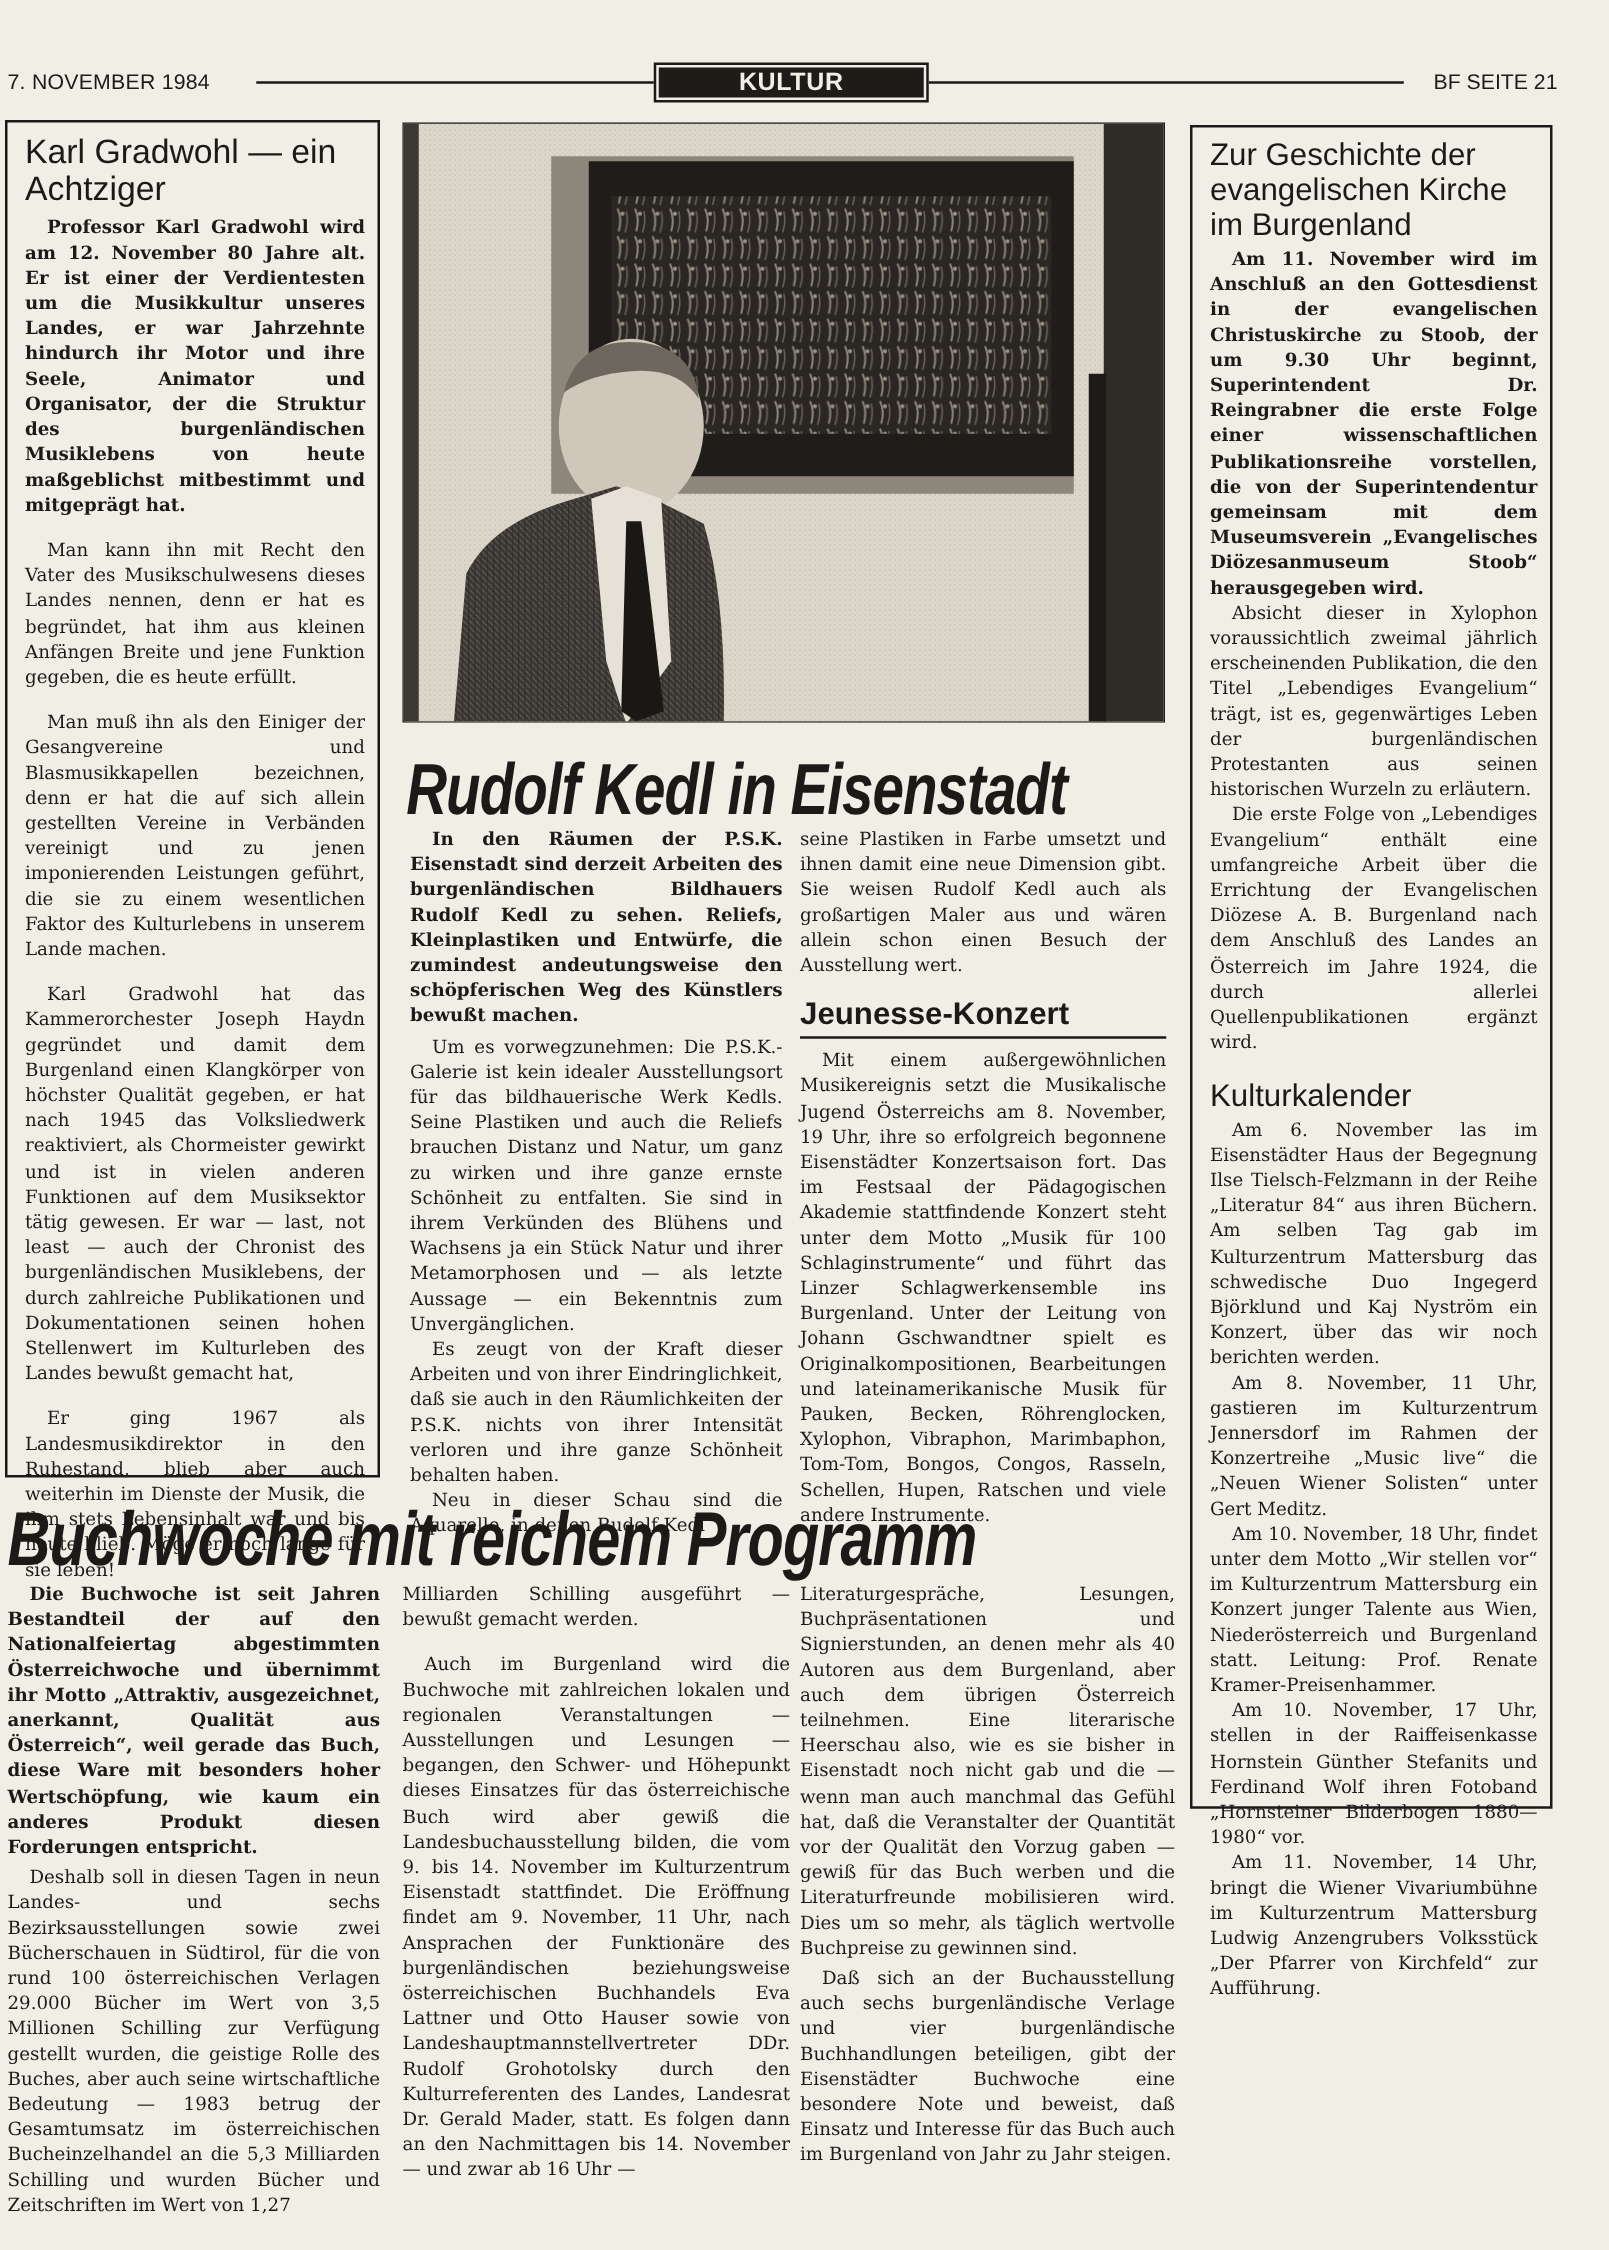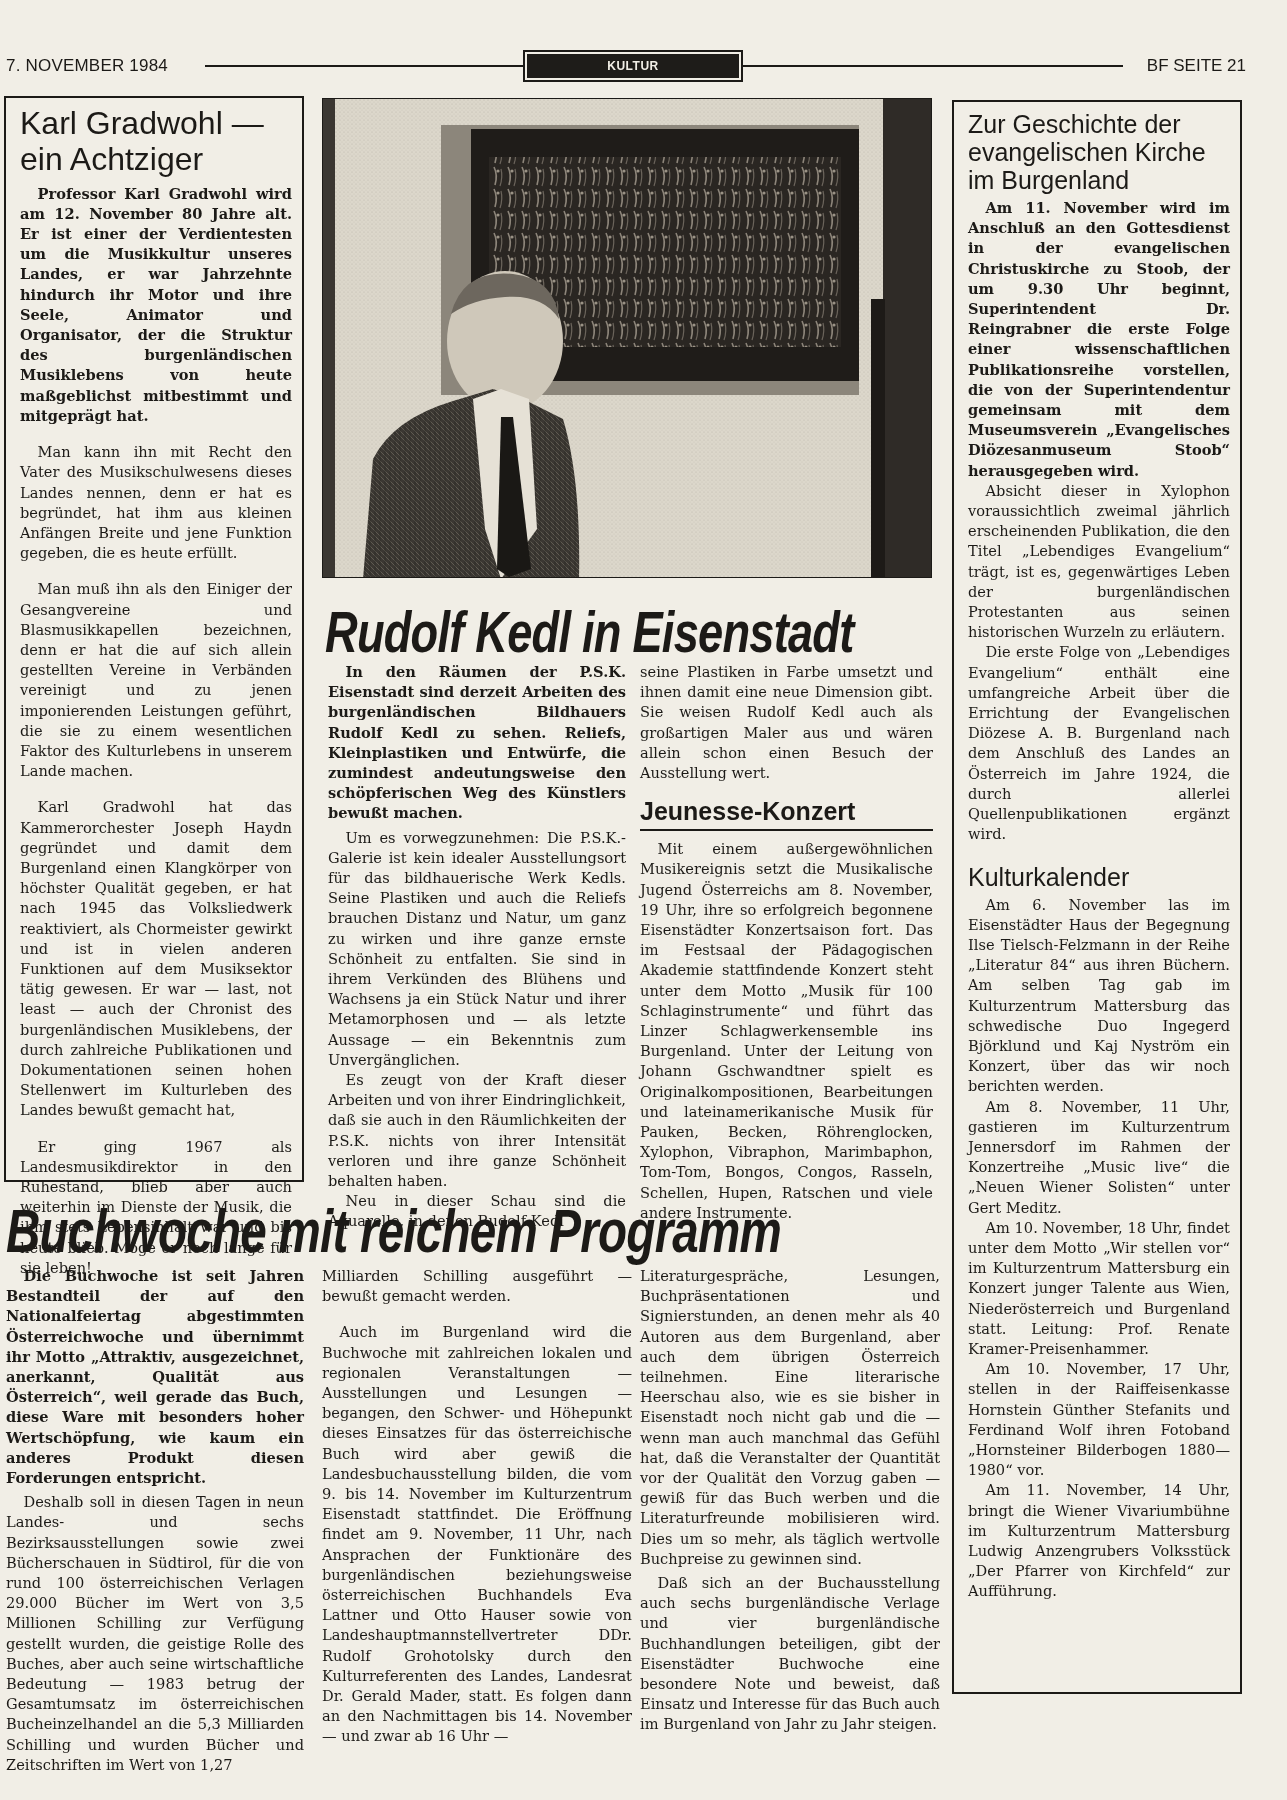--- a/index.html
+++ b/index.html
@@ -6,28 +6,28 @@
   html, body { width: 1287px; height: 1800px; background: #f1eee6; overflow: hidden; }
   body { position: relative; color: #1c1a17; font-family: "DejaVu Serif", serif; }
 
   .masthead { position: absolute; left: 6px; top: 48px; width: 1240px; height: 34px; }
   .mh-date { position: absolute; left: 0; top: 8px; font-family: "Liberation Sans", sans-serif; font-size: 17px; letter-spacing: 0.2px; text-align: right; }
   .mh-page { position: absolute; right: 0; top: 8px; font-family: "Liberation Sans", sans-serif; font-size: 17px; }
   .mh-rule { position: absolute; top: 17px; height: 2px; background: #1c1a17; }
   .mh-rule.l { left: 199px; width: 318px; }
   .mh-rule.r { left: 737px; width: 380px; }
   .mh-ressort { position: absolute; left: 517px; top: 2px; width: 220px; height: 32px; border: 2px solid #1c1a17; padding: 2px; }
-  .mh-ressort span { display: block; width: 100%; height: 100%; background: #1e1c19; color: #f1eee6; font-family: "Liberation Sans", sans-serif; font-weight: bold; font-size: 12px; text-align: center; line-height: 24px; letter-spacing: 0.5px; }
+  .mh-ressort span { display: block; width: 100%; height: 100%; background: #1e1c19; color: #f1eee6; font-family: "Liberation Sans", sans-serif; font-weight: bold; font-size: 20px; text-align: center; line-height: 24px; letter-spacing: 0.5px; }
 
   .box { position: absolute; border: 2px solid #1c1a17; }
   .left-box { left: 4px; top: 96px; width: 300px; height: 1086px; padding: 8px 10px 0 14px; }
-  .right-box { left: 952px; top: 100px; width: 290px; height: 1594px; padding: 8px 10px 0 14px; }
+  .right-box { left: 952px; top: 100px; width: 290px; height: 1347px; padding: 8px 10px 0 14px; }
 
   .sans-head { font-family: "Liberation Sans", sans-serif; font-weight: normal; line-height: 1.12; }
-  .left-box .sans-head { font-size: 32px; margin-bottom: 6px; }
+  .left-box .sans-head { font-size: 27px; margin-bottom: 6px; }
   .right-box .sans-head { font-size: 25px; margin-bottom: 4px; }
 
   p { text-align: justify; hyphens: auto; font-size: 14.6px; line-height: 20.2px; text-indent: 1.2em; }
   p.lead { font-weight: bold; }
   p.gap { margin-top: 16px; }
   p.small-gap { margin-top: 4px; }
 
   .photo { position: absolute; left: 322px; top: 98px; width: 610px; height: 480px; border: 1px solid #1c1a17; background: #d9d4c8; overflow: hidden; }
 
   .big-head { position: absolute; font-family: "Liberation Sans", sans-serif; font-weight: bold; font-style: italic; transform: scaleX(0.78); transform-origin: left center; letter-spacing: -1px; white-space: nowrap; }

